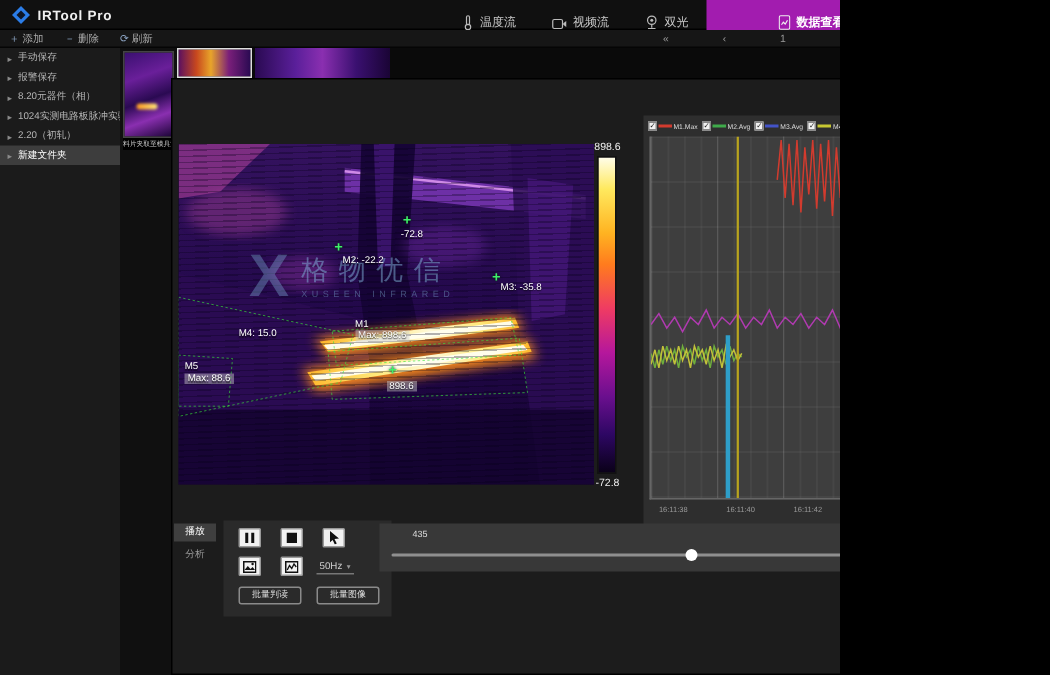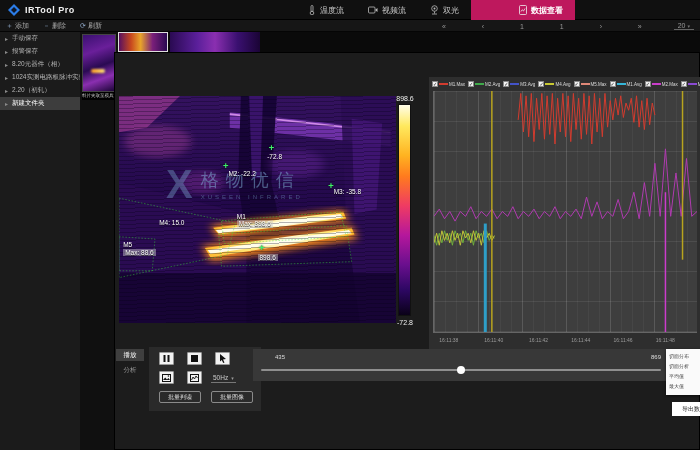--- a/index.html
+++ b/index.html
@@ -1,27 +1,27 @@
 <!DOCTYPE html>
 <html><head>
 <meta charset="utf-8">
 <style>
   * { margin:0; padding:0; box-sizing:border-box; }
   html,body { width:700px; height:450px; background:#000; overflow:hidden; }
   body { font-family:"Liberation Sans", sans-serif; }
-  #screen { position:relative; width:700px; height:450px; background:#0a0a0a; overflow:hidden; }
+  #screen { position:relative; width:560px; height:450px; background:#0a0a0a; overflow:hidden; }
 
   
   .header { position:absolute; left:0; top:0; width:700px; height:20px; background:#101010; border-bottom:1px solid #000; }
   .logo { position:absolute; left:8px; top:0; height:20px; display:flex; align-items:center; gap:5px; }
   .logo-mark { width:12px; height:12px; }
   .logo-title { color:#f0f0f0; font-size:9px; font-weight:bold; letter-spacing:.5px; }
   .menu { position:absolute; left:296px; top:0; height:20px; display:flex; }
-  .menu-item { display:flex; align-items:center; gap:4px; padding:0 12px; height:20px; color:#c8c8c8; font-size:8px; cursor:pointer; }
-  .menu-item.active { background:#be185d; color:#fff; font-weight:bold;padding-left:48px; }
+  .menu-item { display:flex; align-items:flex-end; gap:4px; padding:0 12px; height:20px; color:#c8c8c8; font-size:8px; cursor:pointer; }
+  .menu-item.active { background:#a21caf; color:#fff; font-weight:bold;padding-left:48px; }
   .mi-icon svg { display:block; }
 
   
   .toolbar { position:absolute; left:0; top:20px; width:700px; height:12px; background:#161616; border-bottom:1px solid #050505; }
   .tb-left { position:absolute; left:6px; top:0; height:12px; display:flex; gap:14px; align-items:center; }
   .tb-btn { color:#a8a8a8; font-size:7px; display:flex; gap:2px; align-items:center; cursor:pointer; }
   .tb-btn .g { font-size:7px; color:#8fa8c8; }
   .pager { position:absolute; left:438px; top:0; width:256px; height:12px; display:flex; align-items:center; justify-content:space-between; color:#999; font-size:7px; }
   .pg { cursor:pointer; padding:0 4px; }
   .pg-size { border-bottom:1px solid #666; display:flex; gap:2px; align-items:center; }

